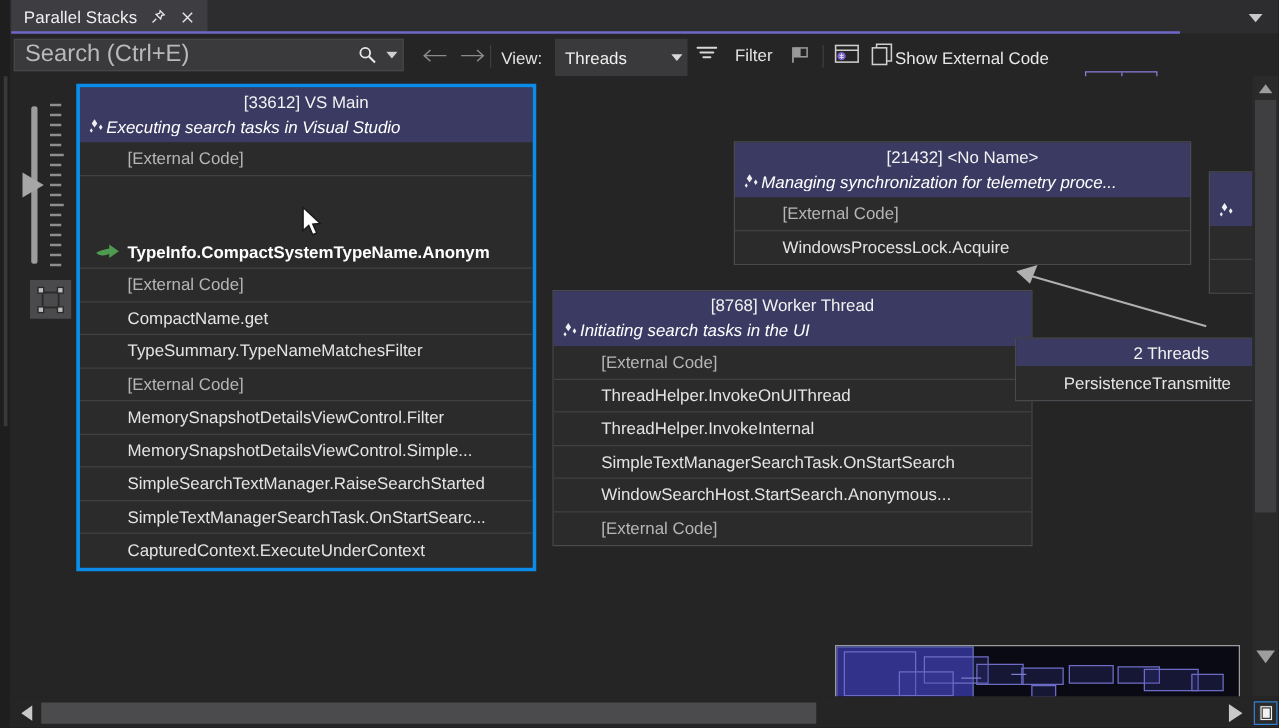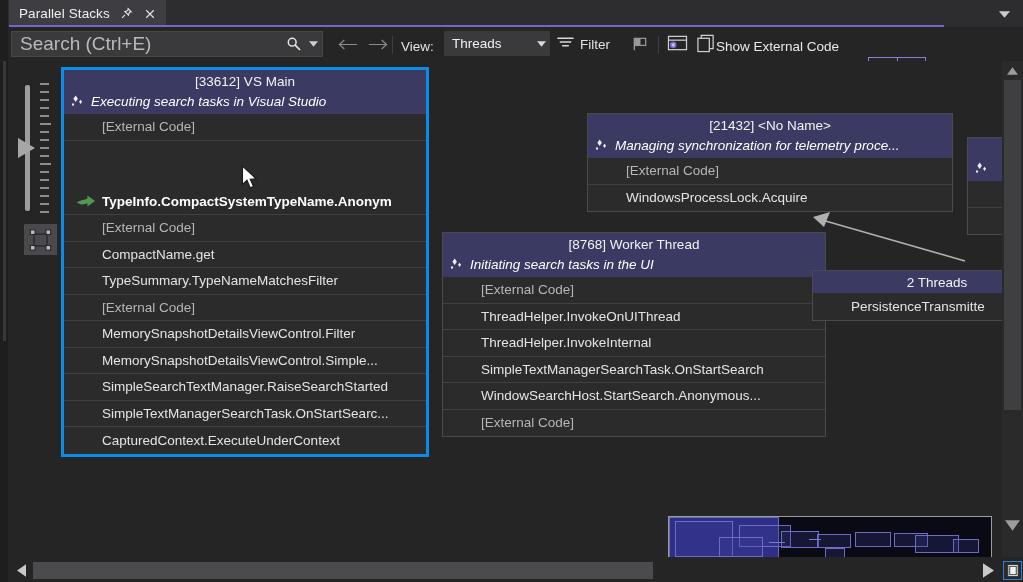--- a/index.html
+++ b/index.html
@@ -90,34 +90,34 @@
   .nav-fwd  { left: 366px; }
   .tb-sep {
     position: absolute; top: 9px; width: 1px; height: 18px; background: #3f3f41;
   }
   .view-label {
     position: absolute; left: 401px; top: 12px;
     color: #e2e2e2; font-size: 13.5px;
   }
   .view-select {
     position: absolute; left: 444px; top: 4px;
-    width: 106px; height: 25px;
+    width: 106px; height: 30px;
     background: #3a3a3c;
     display: flex; align-items: center;
     cursor: pointer;
   }
   .view-select-text {
     color: #f0f0f0; font-size: 13.5px; padding-left: 8px; flex: 1;
   }
   .view-select-caret {
     width: 18px; display: flex; align-items: center; justify-content: center;
   }
   .filter-btn {
     position: absolute; left: 557px; top: 6px; height: 22px;
-    display: flex; align-items: center; gap: 6px; cursor: pointer;
+    display: flex; align-items: center; gap: 14px; cursor: pointer;
   }
   .filter-label { color: #e2e2e2; font-size: 13.5px; }
   .flag-btn {
     position: absolute; left: 630px; top: 8px; width: 20px; height: 18px;
     display: flex; align-items: center; justify-content: center; cursor: pointer;
   }
   .icon-btn {
     position: absolute; top: 5px; width: 24px; height: 23px;
     display: flex; align-items: center; justify-content: center; cursor: pointer;
   }
@@ -194,21 +194,21 @@
   .node-header {
     background: #3b3a63;
     padding: 0;
   }
   .node-title {
     color: #f2f2f2; font-size: 13.5px;
     text-align: center; padding: 4px 6px 3px;
     white-space: nowrap; overflow: hidden;
   }
   .node-sub {
-    display: flex; align-items: center; gap: 6px;
+    display: flex; align-items: center; 
     padding: 2px 6px 5px 6px;
   }
   .node-sub-text {
     color: #ffffff; font-size: 13.5px; font-style: italic;
     white-space: nowrap; overflow: hidden;
   }
   .frames { background: #2b2b2b; }
   .frame {
     height: 26.5px;
     display: flex; align-items: center;

